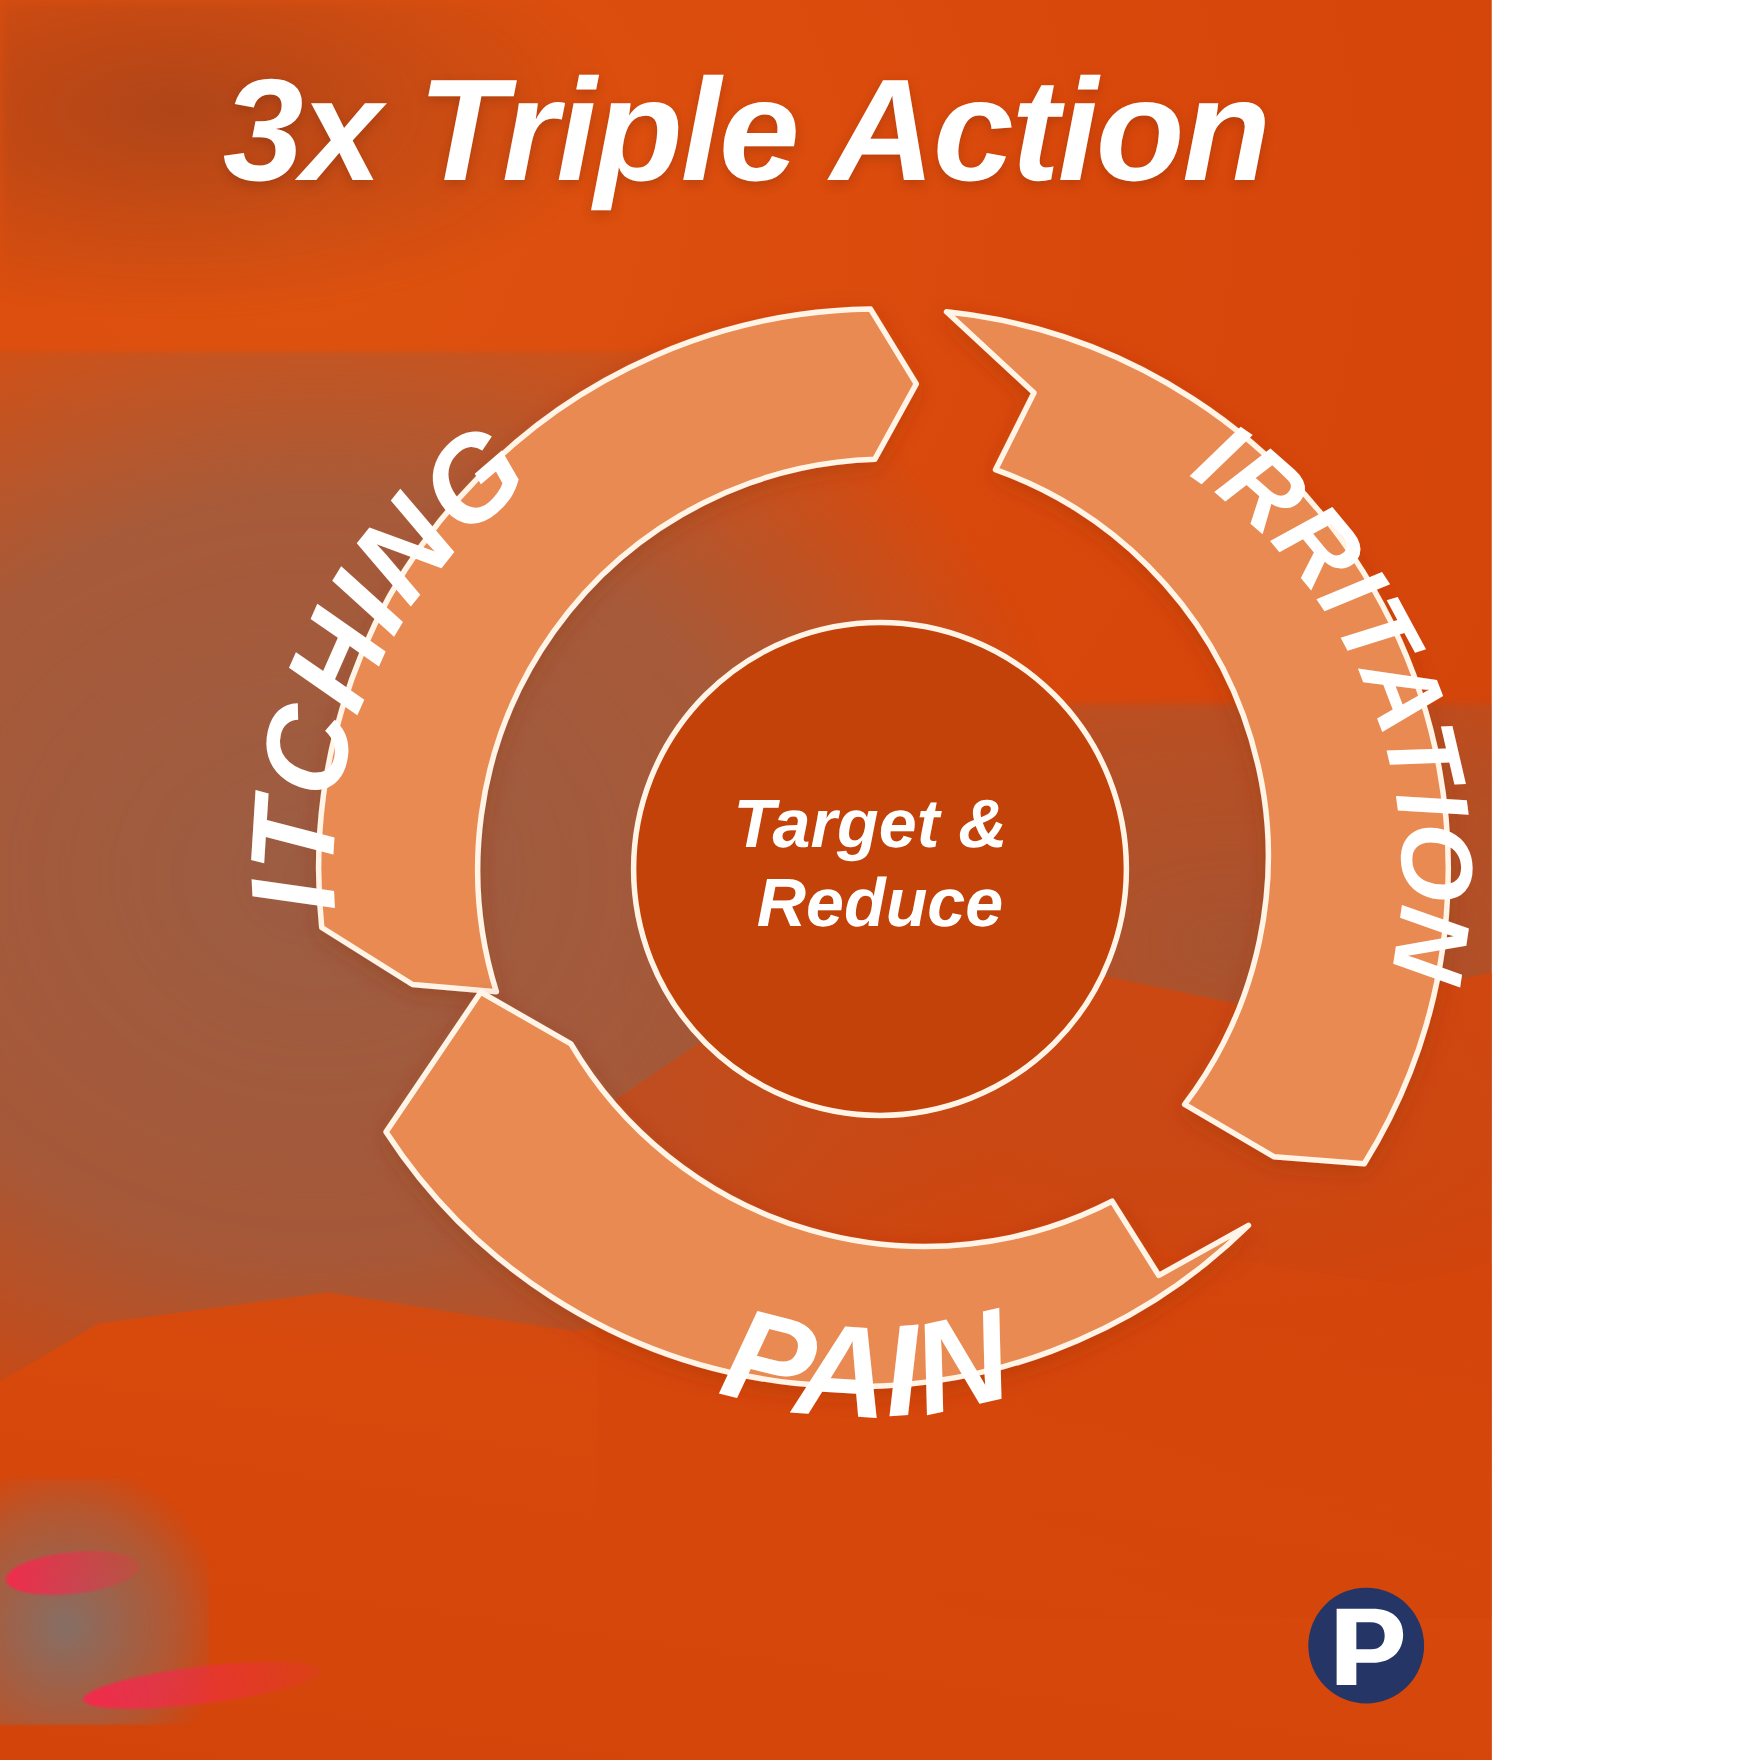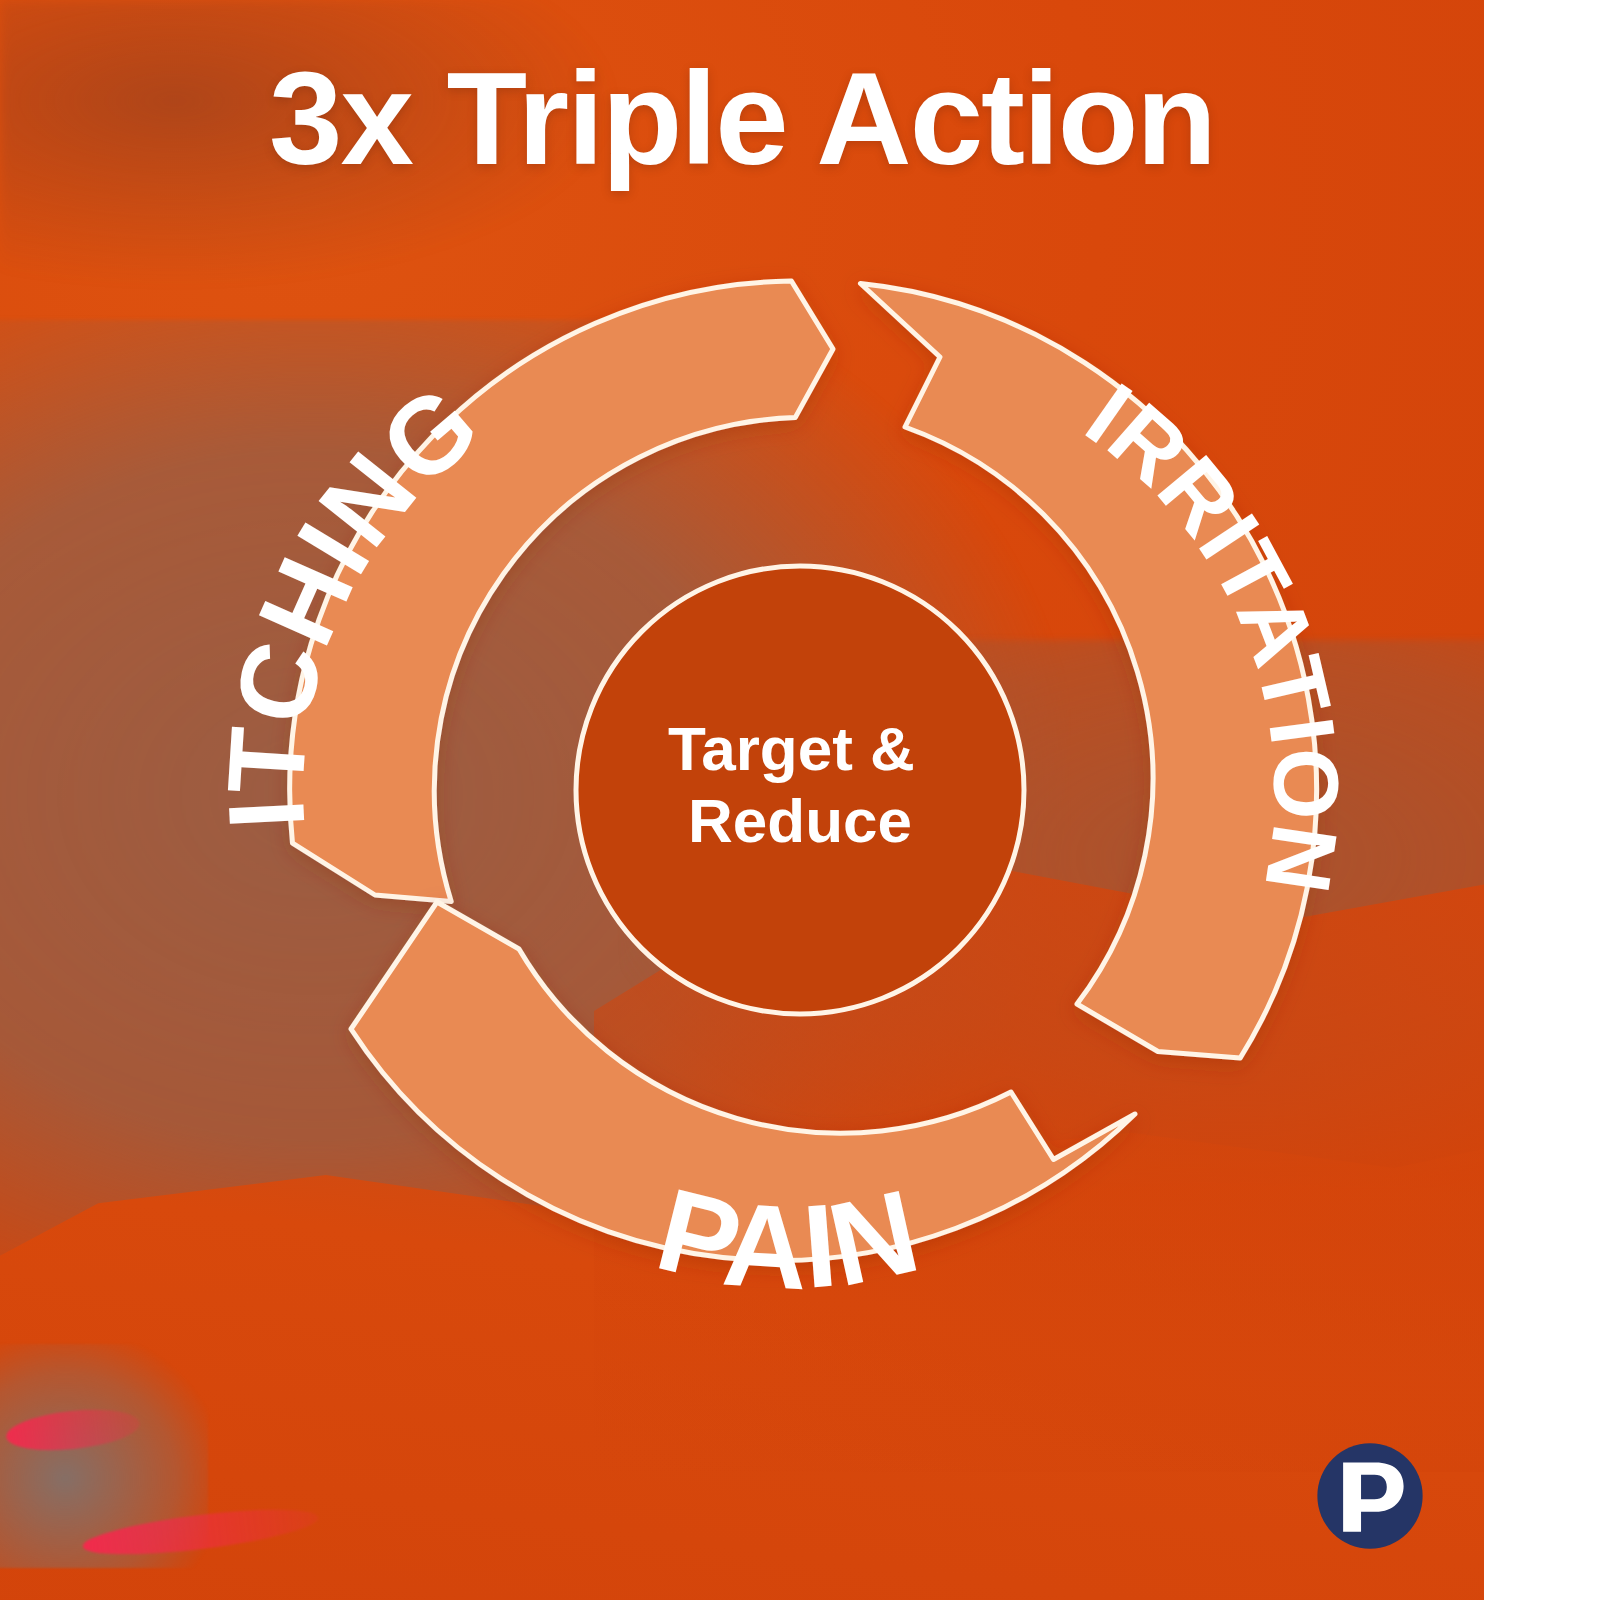--- a/index.html
+++ b/index.html
@@ -2,25 +2,26 @@
 <html><head>
 <meta charset="utf-8">
 <style>
   html, body {
     margin: 0;
     padding: 0;
     background: #ffffff;
   }
   #poster {
     position: relative;
-    width: 1484px;
+    width: 1356px;
     height: 1600px;
     overflow: hidden;
     font-family: "Liberation Sans", sans-serif;
     background: #D9480B;
+    font-style: italic;
   }
   
   .bg-base {
     position: absolute;
     inset: 0;
     background:
       radial-gradient(120% 90% at 20% 12%, #DE5310 0%, #D9480B 45%, #CF420A 100%);
   }
   .bg-wash-a {
     position: absolute;

